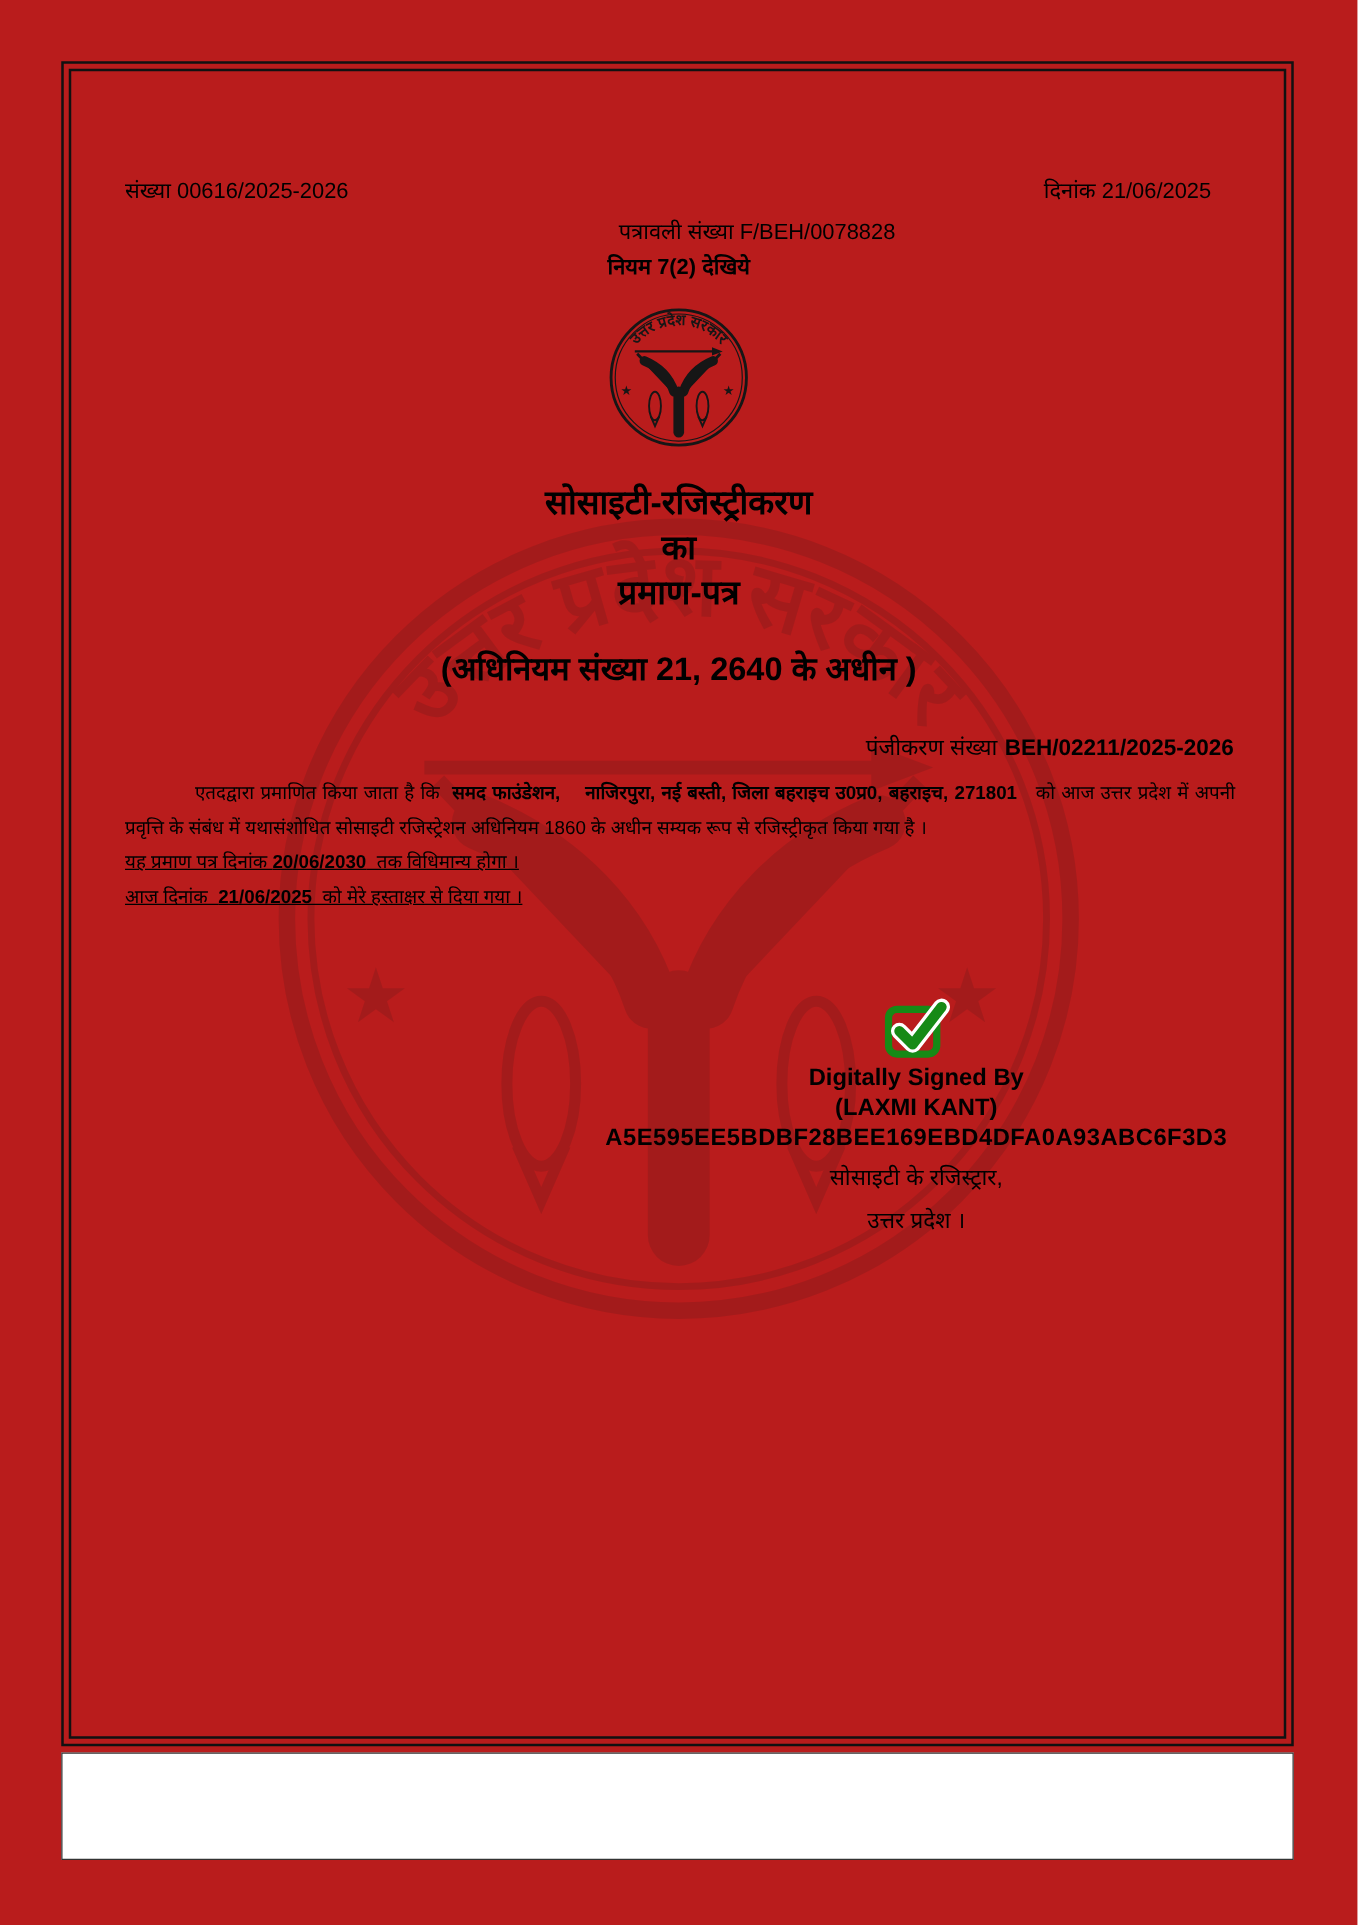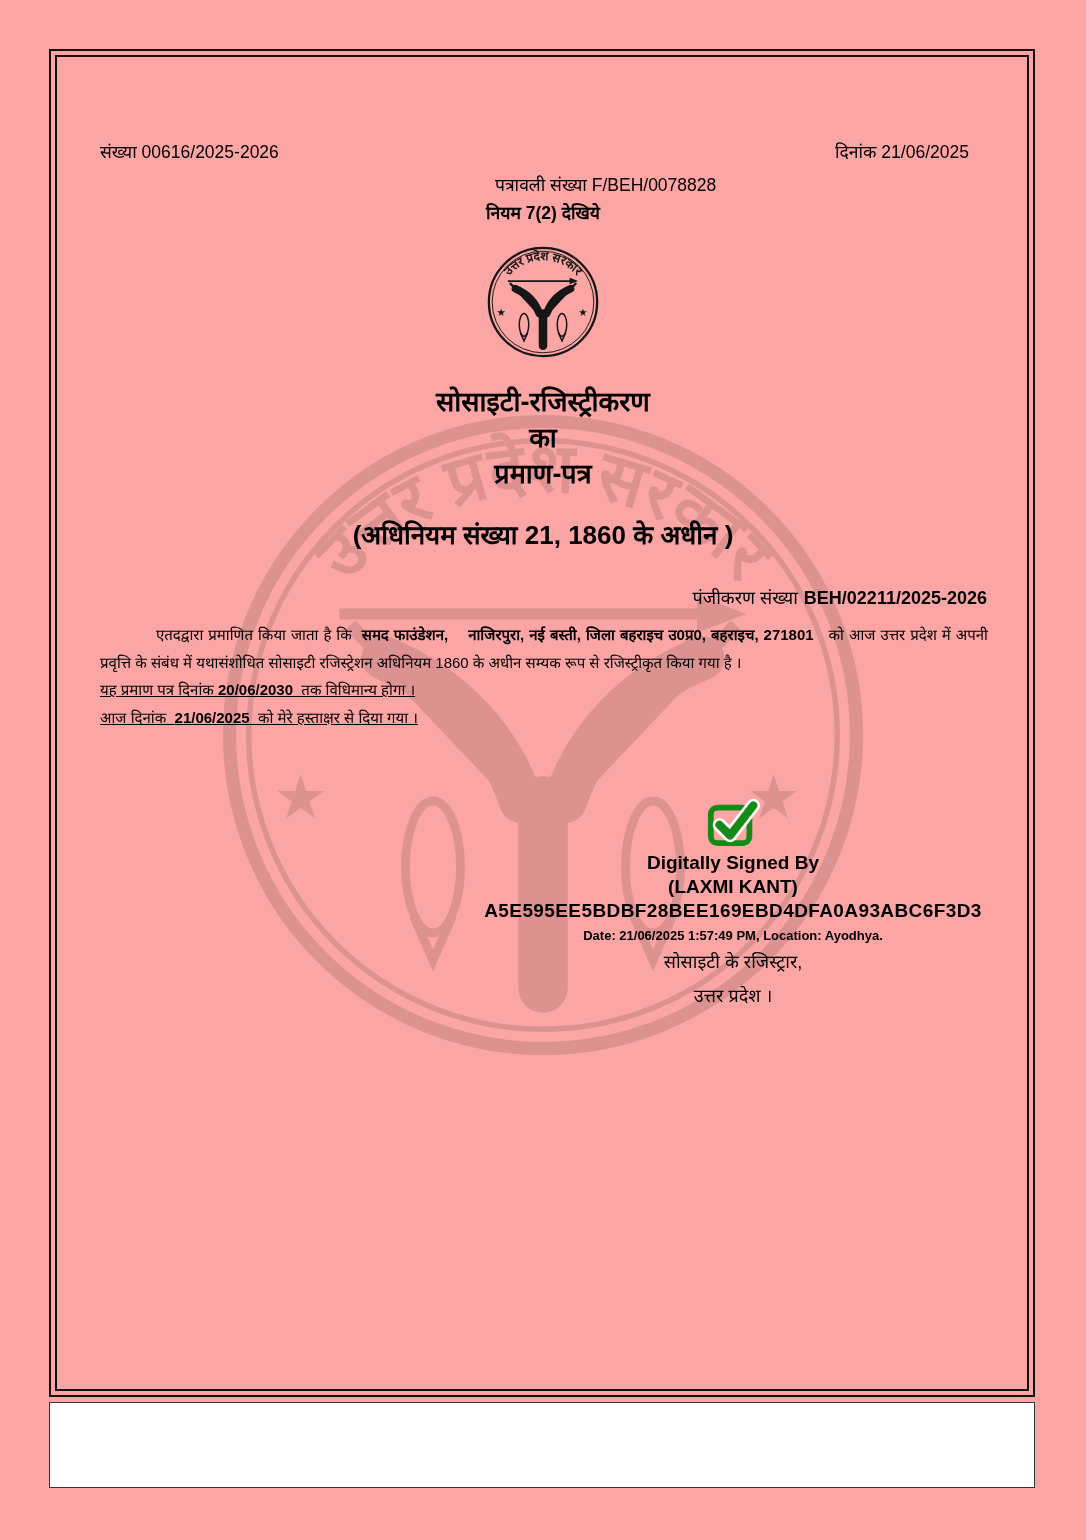--- a/index.html
+++ b/index.html
@@ -1,21 +1,21 @@
 <!DOCTYPE html>
 <html><head>
 <meta charset="utf-8">
 <style>
   html,body{margin:0;padding:0;background:#ffffff;}
   body{
     width:1086px;height:1540px;
     font-family:"Liberation Sans", sans-serif;
     color:#000;position:relative;overflow:hidden;
   }
-  .page{position:relative;width:1086px;height:1540px;background:#fca5a5;}
+  .page{position:relative;width:1086px;height:1540px;background:#b91c1c;}
 
   
   .main-outer{
     position:absolute;left:49px;top:49px;width:986px;height:1348px;
     border:2px solid #111;box-sizing:border-box;z-index:0;
   }
   .main-inner{
     position:absolute;left:4px;top:4px;right:4px;bottom:4px;
     border:2px solid #111;
   }
@@ -115,39 +115,38 @@
 
   <svg class="emblem-top" viewBox="0 0 120 120">
     <use href="#up-emblem"></use>
   </svg>
 
   <div class="layer title-block">
     <div>सोसाइटी-रजिस्ट्रीकरण</div>
     <div>का</div>
     <div>प्रमाण-पत्र</div>
   </div>
-  <div class="layer act-line">(अधिनियम संख्या 21, 1860 के अधीन )</div>
+  <div class="layer act-line">(अधिनियम संख्या 21, 2640 के अधीन )</div>
 
   <div class="layer reg-line">
     <span>पंजीकरण संख्या</span><b>BEH/02211/2025-2026</b>
   </div>
 
   <div class="layer body-text">
     <div class="para"><span>एतदद्वारा प्रमाणित किया जाता है कि&nbsp; </span><span style="font-weight: bold;">समद फाउंडेशन,&nbsp;&nbsp;&nbsp; नाजिरपुरा, नई बस्ती, जिला बहराइच उ0प्र0, बहराइच, 271801</span><span>&nbsp;&nbsp; को आज उत्तर प्रदेश में अपनी प्रवृत्ति के संबंध में यथासंशोधित सोसाइटी रजिस्ट्रेशन अधिनियम 1860 के अधीन सम्यक रूप से रजिस्ट्रीकृत किया गया है ।</span></div>
     <div class="plain-line"><span>यह प्रमाण पत्र दिनांक </span><span style="font-weight: bold;">20/06/2030</span><span>&nbsp; तक विधिमान्य होगा ।</span></div>
     <div class="plain-line"><span>आज दिनांक&nbsp; </span><span style="font-weight: bold;">21/06/2025</span><span>&nbsp; को मेरे हस्ताक्षर से दिया गया ।</span></div>
   </div>
 
   <div class="layer sig-block">
     <svg class="check-icon" viewBox="0 0 56 56">
       <rect x="5" y="13" width="40" height="37" rx="7" fill="none" stroke="#168a16" stroke-width="6"></rect>
       <path d="M14,31 L25,42 L49,11" fill="none" stroke="#ffffff" stroke-width="14" stroke-linecap="round" stroke-linejoin="round"></path>
       <path d="M14,31 L25,42 L49,11" fill="none" stroke="#168a16" stroke-width="8.5" stroke-linecap="round" stroke-linejoin="round"></path>
     </svg>
     <div class="sig-bold">Digitally Signed By</div>
     <div class="sig-bold">(LAXMI KANT)</div>
     <div class="sig-hash">A5E595EE5BDBF28BEE169EBD4DFA0A93ABC6F3D3</div>
-    <div class="sig-date">Date: 21/06/2025 1:57:49 PM, Location: Ayodhya.</div>
     <div class="sig-hi">सोसाइटी के रजिस्ट्रार,</div>
     <div class="sig-hi">उत्तर प्रदेश ।</div>
   </div>
 
 </div>
 
 </body></html>

